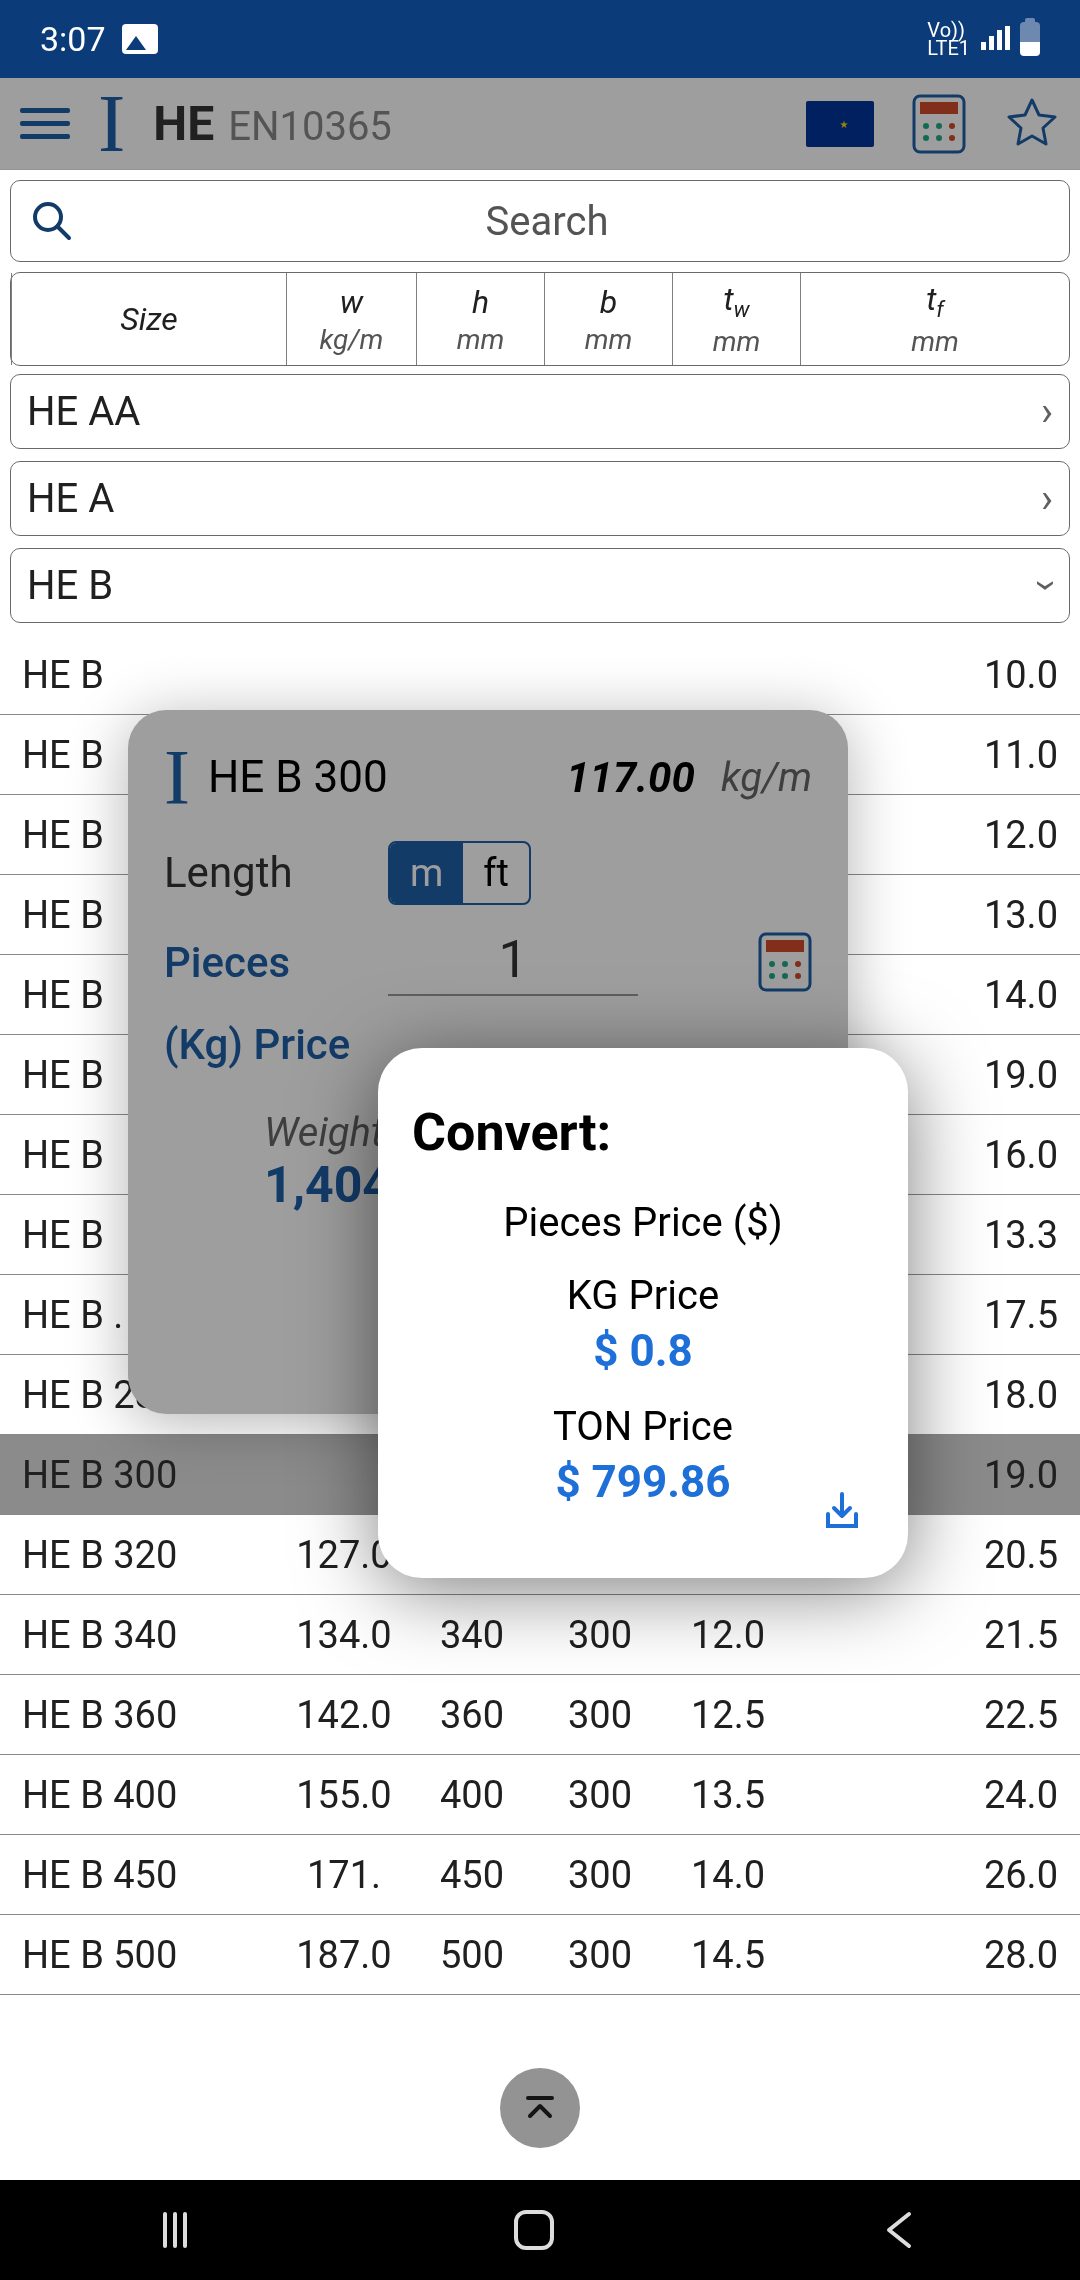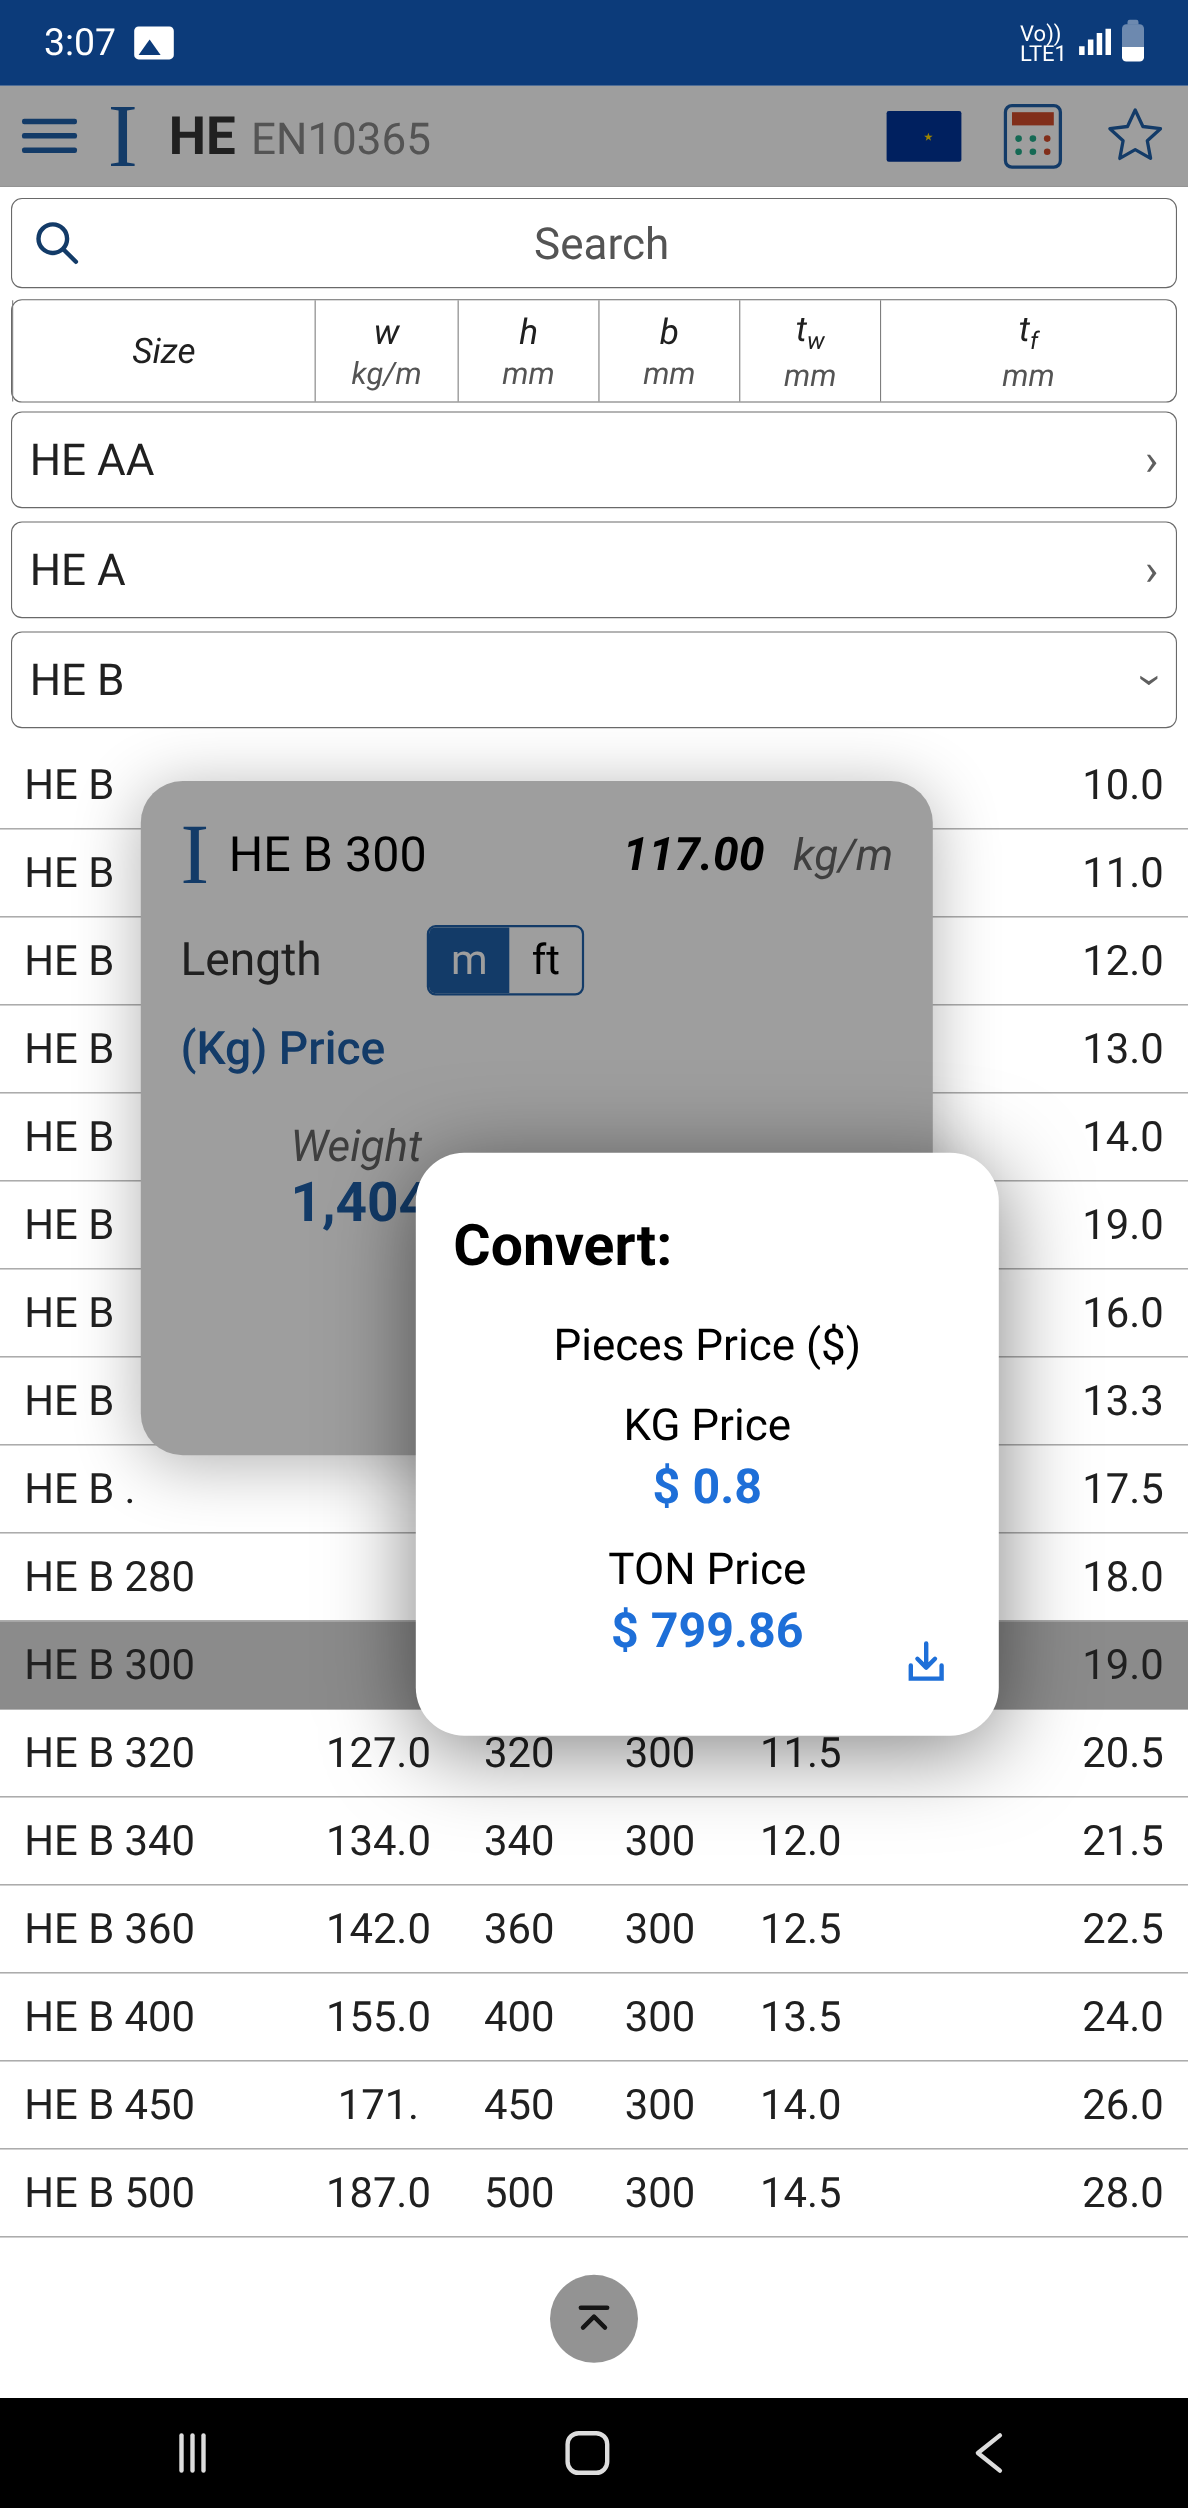--- a/index.html
+++ b/index.html
@@ -35,21 +35,21 @@
     .headers .hcell .unit { font-size: 28px; color: #888; font-style: italic; margin-top: 2px;}
     .headers .hsize { flex: 0 0 275px; justify-content: center; }
     .headers .hw { flex: 0 0 130px; border-left: none; position: relative; }
     .headers .hsize + .hw { border-left: 1px solid #ccc; }
     .headers .hh { flex: 0 0 128px; }
     .headers .hb { flex: 0 0 128px; }
     .headers .htw { flex: 0 0 128px; }
     .headers .htf { flex: 1; }
     .sub { font-size: 22px; vertical-align: sub;}
     
-    .group-row { margin: 8px 10px 12px; height: 88px; border: 1.5px solid #aaa; border-radius: 10px; display: flex; align-items: center; padding: 0 16px; font-size: 40px; color: #333; justify-content: space-between; }
+    .group-row { margin: 8px 10px 12px; height: 75px; border: 1.5px solid #aaa; border-radius: 10px; display: flex; align-items: center; padding: 0 16px; font-size: 40px; color: #333; justify-content: space-between; }
     .chev { color: #999; }
     
     .data-row { height: 80px; padding: 0 22px; border-bottom: 1px solid #ddd; display: flex; align-items: center; font-size: 38px; color: #333; }
     .data-row.selected { background: #e0e0e0; }
     .data-row .name { flex: 0 0 258px; }
     .data-row .c { flex: 0 0 128px; text-align: center; }
     .data-row .c.last { flex: 1; text-align: right; }
     
     .side-panel { position: absolute; top: 535px; left: 123px; right: 123px; background: #fff; border-radius: 38px; padding: 40px 36px 20px; box-shadow: 0 8px 60px rgba(0,0,0,0.3); }
     .panel-head { display: flex; align-items: center; gap: 18px; margin-bottom: 36px; }
@@ -347,20 +347,36 @@
     <span class="swunit">kg/m</span>
   </div>
   <div class="panel-row">
     <span class="lbl">Length</span>
     <div class="unit-toggle">
       <span class="active">m</span>
       <span>ft</span>
     </div>
   </div>
   <div class="panel-row">
+    <span class="lbl blue">Pieces</span>
+    <span class="input-line">1</span>
+    <span class="mini-calc" style="margin-left:auto;">
+      <svg width="54" height="60">
+          <rect x="2" y="2" width="50" height="56" rx="6" fill="none" stroke="#1e5fa8" stroke-width="3"></rect>
+          <rect x="8" y="8" width="38" height="12" fill="#d04a2a"></rect>
+          <circle cx="14" cy="32" r="3" fill="#2a8"></circle>
+          <circle cx="27" cy="32" r="3" fill="#2a8"></circle>
+          <circle cx="40" cy="32" r="3" fill="#d04a2a"></circle>
+          <circle cx="14" cy="44" r="3" fill="#2a8"></circle>
+          <circle cx="27" cy="44" r="3" fill="#2a8"></circle>
+          <circle cx="40" cy="44" r="3" fill="#d04a2a"></circle>
+        </svg>
+    </span>
+  </div>
+  <div class="panel-row">
     <span class="lbl blue">(Kg) Price</span>
   </div>
   <div class="panel-result" style="text-align:center; margin-top:40px;">
     <div class="rlbl" style="text-align:left; margin-left:100px;">Weight</div>
     <div class="rval" style="text-align:left; margin-left:100px;">1,404 K</div>
   </div>
 </div>
 
 <div class="dialog">
   <div class="d-title">Convert:</div>

